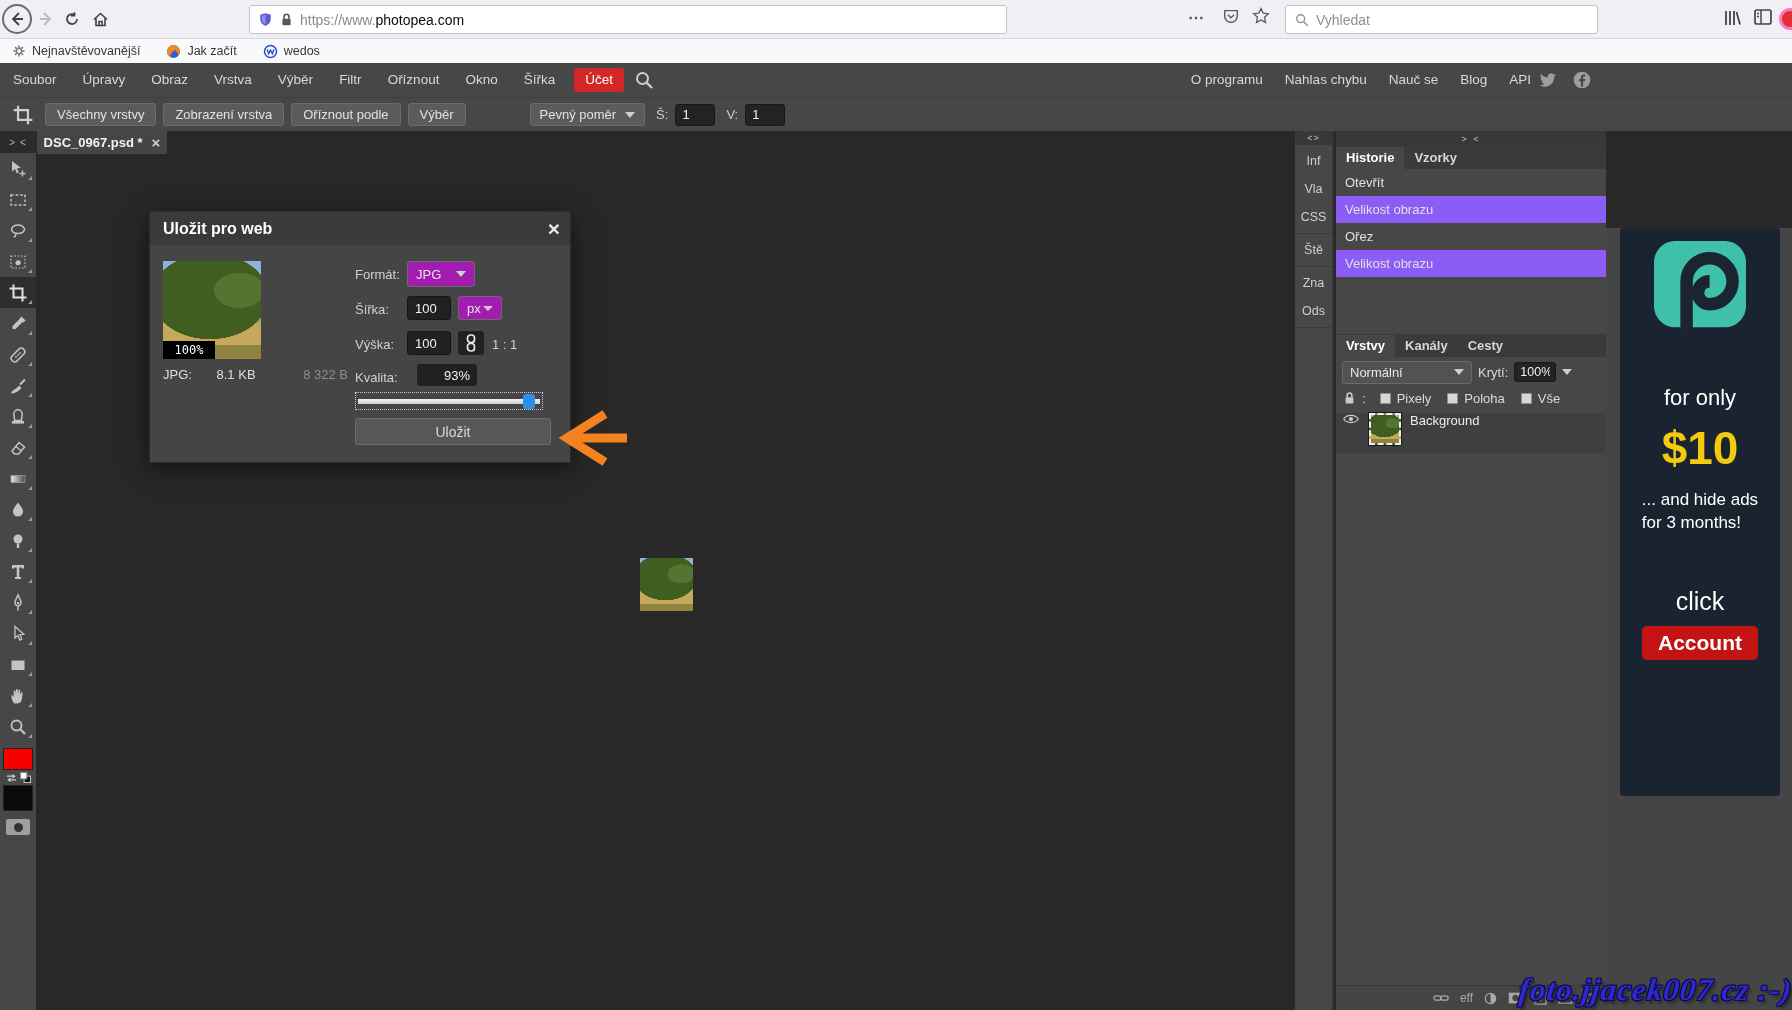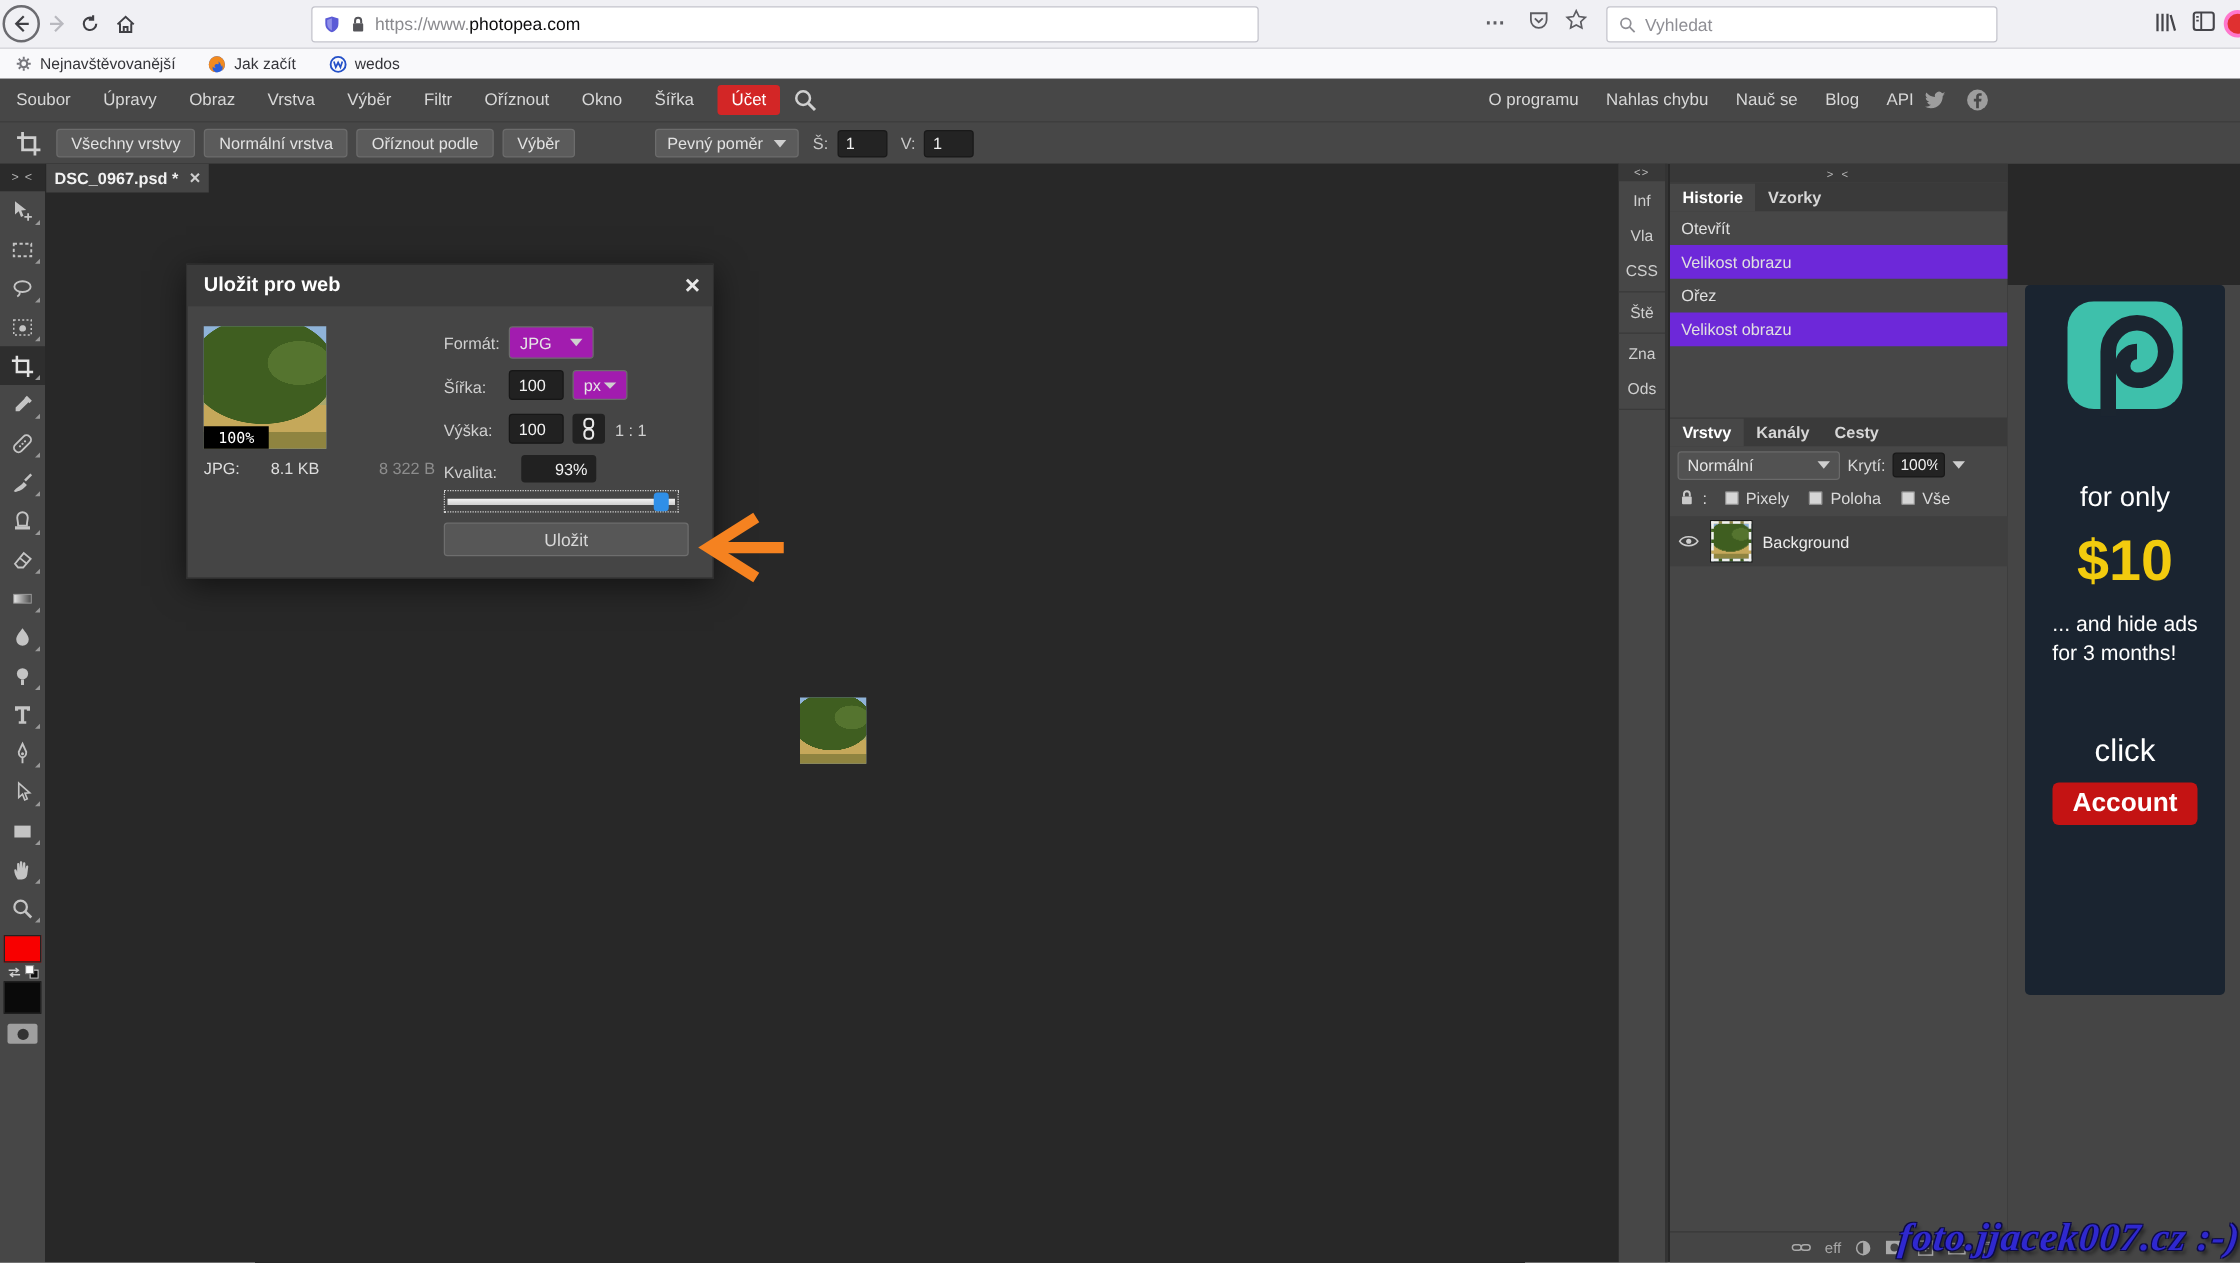--- a/index.html
+++ b/index.html
@@ -110,29 +110,29 @@
   .mini-tab { height:28px; color:#cfcfcf; font-size:12.5px; display:flex; align-items:center; justify-content:center; }
 
   
   .panels { left:1336px; top:0; width:270px; height:879px; background:#474747; }
   .panel-header { height:15px; background:#383838; color:#bdbdbd; font-size:9px; letter-spacing:2px;
                   display:flex; align-items:center; justify-content:center; }
   .ptabs { height:23px; background:#3a3a3a; display:flex; align-items:flex-end; }
   .ptab { padding:3px 10px 4px; font-size:13px; font-weight:bold; color:#d6d6d6; }
   .ptab.active { background:#474747; color:#fff; }
   .hist-row { height:27px; display:flex; align-items:center; padding-left:9px; color:#e0e0e0; font-size:13px; }
-  .hist-row.dark { background:#6d28d9; }
+  .hist-row.dark { background:#8b5cf6; }
   .blend-row { height:30px; display:flex; align-items:center; gap:6px; padding:0 6px; }
   .blend-dd { width:130px; height:23px; background:#525252; border:1px solid #6a6a6a; border-radius:3px;
               color:#e6e6e6; font-size:13px; display:flex; align-items:center; justify-content:space-between; padding:0 7px; }
   .opacity-input { width:42px; height:20px; background:#232323; border:1px solid #181818; border-radius:3px;
                    color:#f0f0f0; font-size:12.5px; padding:0 5px; font-family:"Liberation Sans",sans-serif; }
   .lock-row { height:22px; display:flex; align-items:center; gap:6px; padding:0 7px; color:#dadada; font-size:13px; }
   .chk { width:11px; height:11px; background:#d6d6d6; border:1px solid #8f8f8f; border-radius:1px; }
-  .layer-row { height:40px; background:#3f3f3f; display:flex; align-items:center; gap:9px; padding:0 6px; margin-top:4px; }
+  .layer-row { height:40px; background:#3f3f3f; display:flex; align-items:flex-start; gap:9px; padding:0 6px; margin-top:4px; }
   .layer-thumb { width:32px; height:32px; border:2px dashed #f0f0f0; box-shadow:0 0 0 1px #1a1a1a; }
   .layer-name { color:#ececec; font-size:13px; }
   .panel-bottom { position:absolute; left:0; bottom:0; width:100%; height:25px; background:#454545;
                   border-top:1px solid #383838; display:flex; align-items:center; justify-content:flex-end;
                   gap:11px; padding-right:10px; color:#a9a9a9; }
   .panel-bottom .eff { font-size:12px; }
 
   
   .rightcol { left:1606px; top:97px; width:186px; height:913px; background:#454545; }
   .adbox { position:absolute; left:14px; top:0; width:160px; height:568px; border-radius:4px;
@@ -284,21 +284,21 @@
           <path d="M13.3 20 v-6.5 h2.2 l.4-2.6 h-2.6 V9.2 c0-.8.2-1.3 1.3-1.3 h1.4 V5.6 c-.3 0-1.1-.1-2-.1-2 0-3.3 1.2-3.3 3.4 v2 H8.5 v2.6 h2.2 V20 z" fill="#474747"></path>
         </svg>
     </div>
   </div>
 
   <div class="abs optionsbar">
     <svg width="22" height="22" viewBox="0 0 20 20" style="margin:0 4px;">
         <path d="M5.5 1.5 V14.5 H18.5 M1.5 5.5 H14.5 V18.5" stroke="#cfcfcf" stroke-width="2" fill="none"></path>
       </svg>
     <button class="opt-btn">Všechny vrstvy</button>
-    <button class="opt-btn">Normální vrstva</button>
+    <button class="opt-btn">Zobrazení vrstva</button>
     <button class="opt-btn">Oříznout podle</button>
     <button class="opt-btn">Výběr</button>
     <div style="width:50px;"></div>
     <div class="opt-select">
       <span>Pevný poměr</span>
       <span class="tri-down"></span>
     </div>
     <span class="opt-label">Š:</span>
     <input class="dark-input" value="1" style="">
     <span class="opt-label">V:</span>

